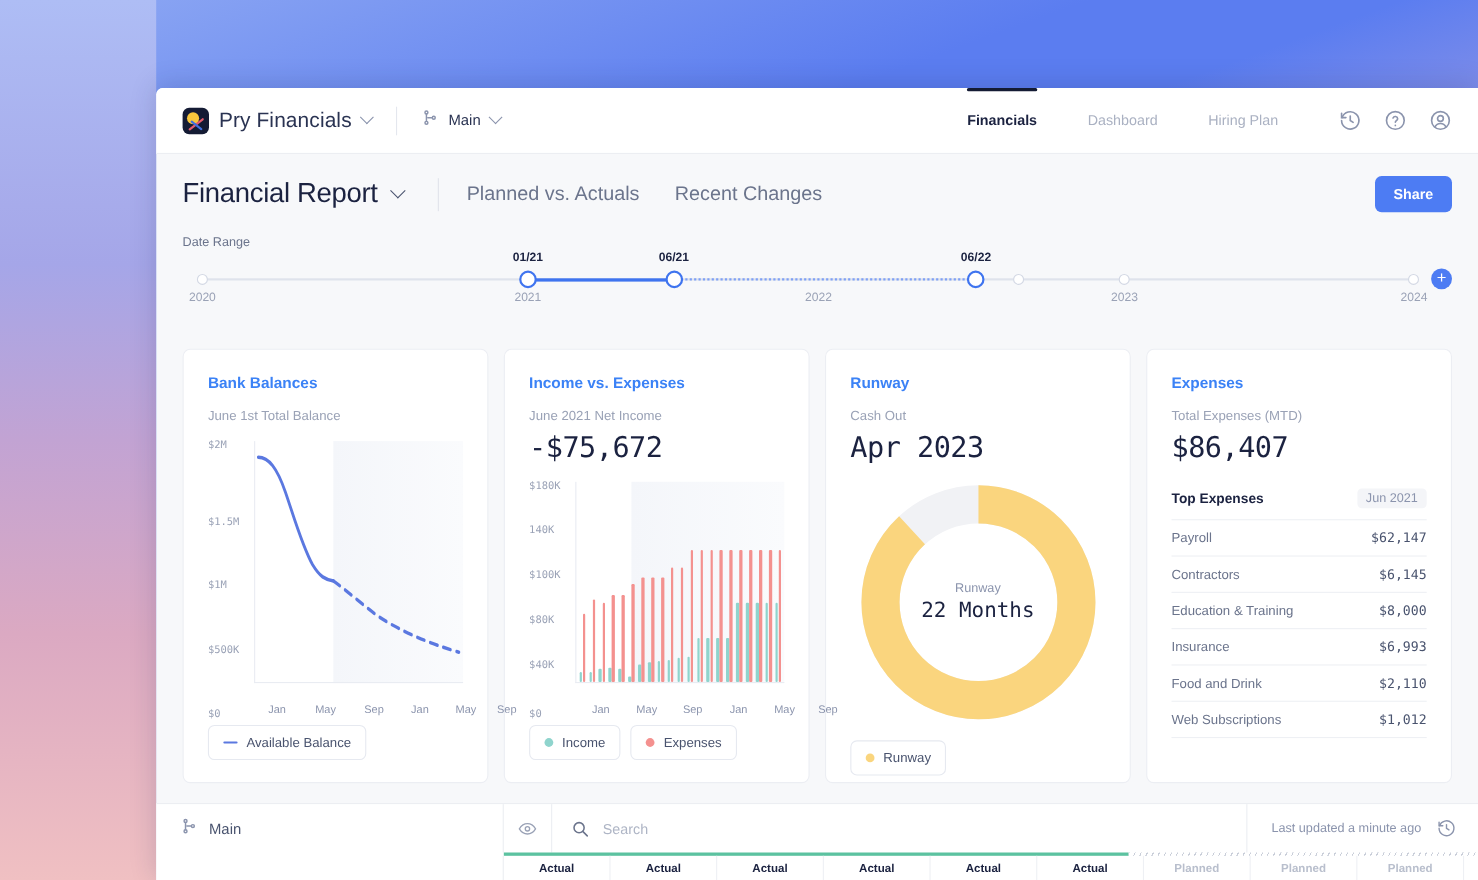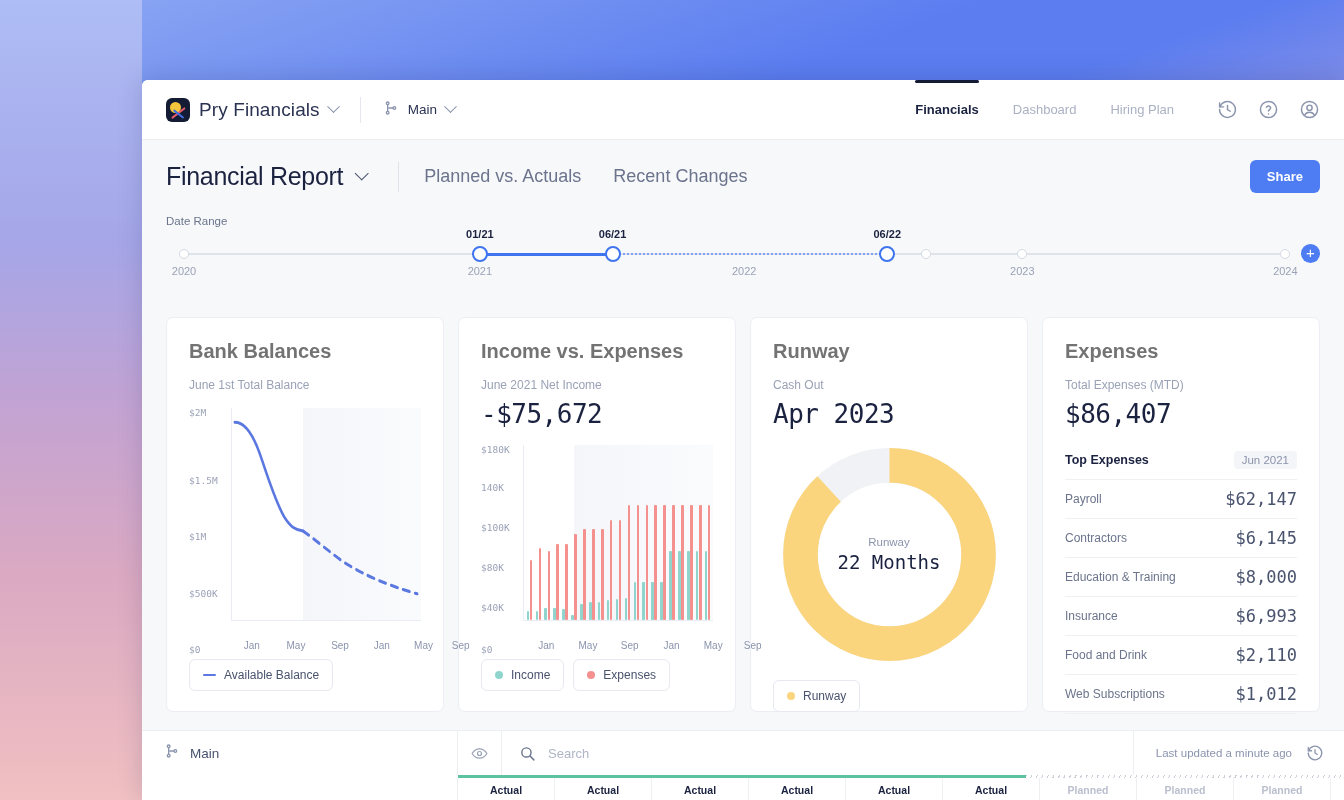--- a/index.html
+++ b/index.html
@@ -32,21 +32,21 @@
   }
   .ws-logo .dot { position: absolute; width: 11px; height: 11px; border-radius: 50%; background: #f8c63c; left: 4px; top: 4px; }
   .ws-logo .slash { position: absolute; width: 17px; height: 2.4px; background: #e35b6d; left: 4px; top: 14px; transform: rotate(-38deg); border-radius: 2px; }
   .ws-logo .slash2 { position: absolute; width: 13px; height: 2.4px; background: #3f6fe0; left: 6px; top: 15px; transform: rotate(38deg); border-radius: 2px; }
   .ws-name { font-size: 19px; color: #2a3352; font-weight: 500; letter-spacing: .1px; }
   .chev { width: 9px; height: 9px; border-right: 1.6px solid #8b94ad; border-bottom: 1.6px solid #8b94ad; transform: rotate(45deg) translate(-2px,-2px); }
   .divider-v { width: 1px; height: 26px; background: #e4e7ee; margin: 0 22px; }
   .branch { display: flex; align-items: center; gap: 9px; cursor: pointer; }
   .branch-name { font-size: 13.5px; color: #2a3352; font-weight: 400; }
 
-  .nav { margin-left: auto; display: flex; align-items: center; gap: 0; }
+  .nav { margin-left: auto; display: flex; align-items: center; gap: 12px; }
   .nav-item {
     font-size: 13px; color: #aab1c2; padding: 21px 17px; cursor: pointer; position: relative;
   }
   .nav-item.active { color: #1b2240; font-weight: 600; }
   .nav-item.active::before {
     content: ""; position: absolute; top: -1px; left: 17px; right: 17px; height: 2.5px; background: #141b34; border-radius: 2px;
   }
   .nav-icons { display: flex; align-items: center; gap: 20px; margin-left: 26px; }
   .ic { width: 21px; height: 21px; color: #8b94ad; cursor: pointer; }
   .ic svg { width: 100%; height: 100%; display: block; }
@@ -81,21 +81,21 @@
   .knob-lbl { position: absolute; top: -25px; font-size: 11px; font-weight: 700; color: #1b2240; transform: translateX(-50%); white-space: nowrap; }
   .yr-lbl { position: absolute; top: 12px; font-size: 11px; color: #9aa2b6; transform: translateX(-50%); }
   .plus {
     position: absolute; right: 0; top: -9px; width: 19px; height: 19px; border-radius: 50%;
     background: #4d7cf3; color: #fff; font-size: 15px; line-height: 17px; text-align: center; cursor: pointer;
   }
 
   
   .cards { display: flex; gap: 14px; padding: 18px 24px 0 24px; }
   .card { background: #fff; border: 1px solid #eceef3; border-radius: 7px; padding: 22px 22px 20px 22px; flex: 1 1 0; min-width: 0; height: 395px; display: flex; flex-direction: column; }
-  .card-title { font-size: 20px; font-weight: 700; color: #737373; }
+  .card-title { font-size: 14px; font-weight: 700; color: #3b82f6; }
   .card-sub { font-size: 12px; color: #9aa2b6; margin-top: 15px; }
   .card-big { font-size: 26px; color: #1b2240; margin-top: 7px; font-family: "DejaVu Sans Mono", monospace; letter-spacing: -.5px; }
 
   .chart-box { flex: 1 1 auto; position: relative; margin-top: 16px; }
   .ylab { position: absolute; left: 0; font-size: 9.5px; color: #9aa2b6; font-family: "DejaVu Sans Mono", monospace; transform: translateY(-50%); }
   .xlab { position: absolute; bottom: 0; font-size: 10px; color: #8b94ad; transform: translateX(-50%); }
   .plot { position: absolute; left: 42px; right: 0; top: 0; bottom: 30px; }
   .shade { position: absolute; top: 0; bottom: 0; background: linear-gradient(90deg,#f4f6fa,#fafbfd); }
 
   .legend-row { display: flex; gap: 9px; margin-top: 8px; }
@@ -106,21 +106,21 @@
   .ldot { width: 8px; height: 8px; border-radius: 50%; flex: 0 0 auto; }
   .lline { width: 13px; height: 2.5px; border-radius: 2px; flex: 0 0 auto; }
 
   
   .exp-head { display: flex; align-items: center; margin-top: 22px; gap: 48px; }
   .exp-head-t { font-size: 12.5px; font-weight: 700; color: #1b2240; }
   .exp-chip { margin-left: auto; font-size: 11.5px; color: #8b94ad; background: #f4f5f8; border-radius: 4px; padding: 3px 8px; }
   .exp-row { display: flex; align-items: center; padding: 9px 0; border-top: 1px solid #eef0f4; font-size: 12px; }
   .exp-row:last-child { border-bottom: 1px solid #eef0f4; }
   .exp-name { color: #6b748c; }
-  .exp-val { margin-left: auto; color: #49536e; font-family: "DejaVu Sans Mono", monospace; font-size: 17px; }
+  .exp-val { margin-left: auto; color: #49536e; font-family: "DejaVu Sans Mono", monospace; font-size: 12px; }
 
   
   .donut-wrap { flex: 1 1 auto; display: flex; align-items: center; justify-content: center; margin-top: 8px; }
   .donut-center { position: absolute; text-align: center; }
   .donut-lbl { font-size: 11.5px; color: #8b94ad; }
   .donut-val { font-size: 19px; color: #1b2240; font-family: "DejaVu Sans Mono", monospace; margin-top: 3px; }
 
   
   .bottom { position: absolute; left: 0; right: 0; bottom: 0; height: 70px; background: #fff; border-top: 1px solid #eceef2; }
   .bottom-bar { height: 44px; display: flex; align-items: center; }

